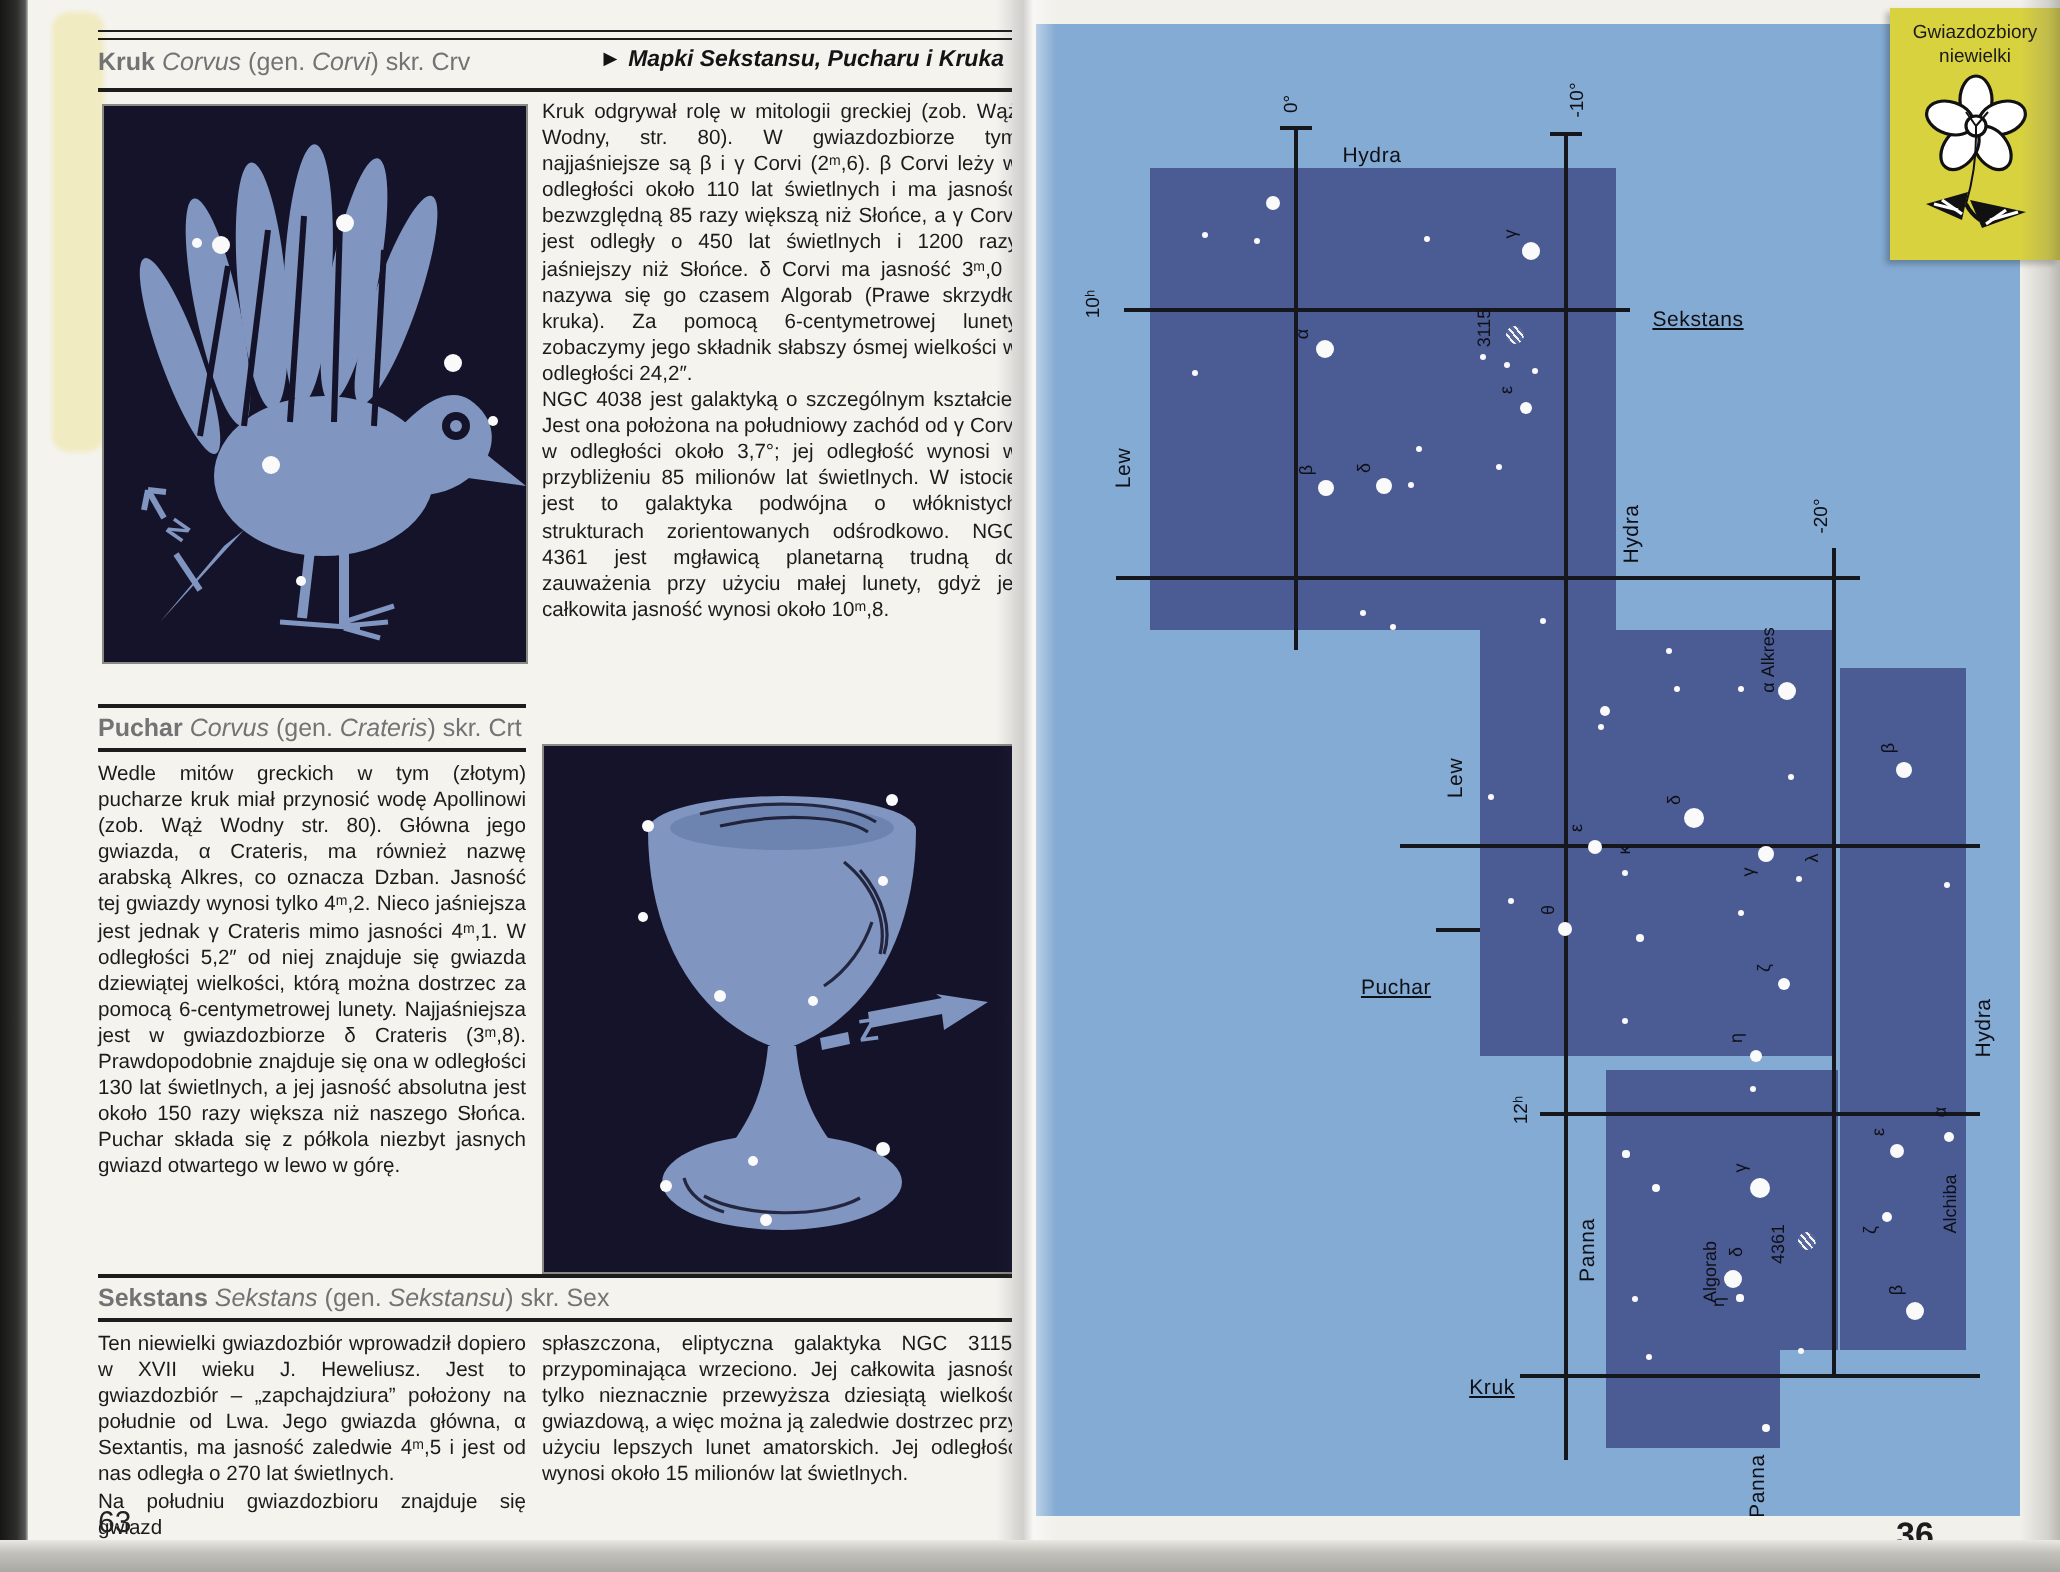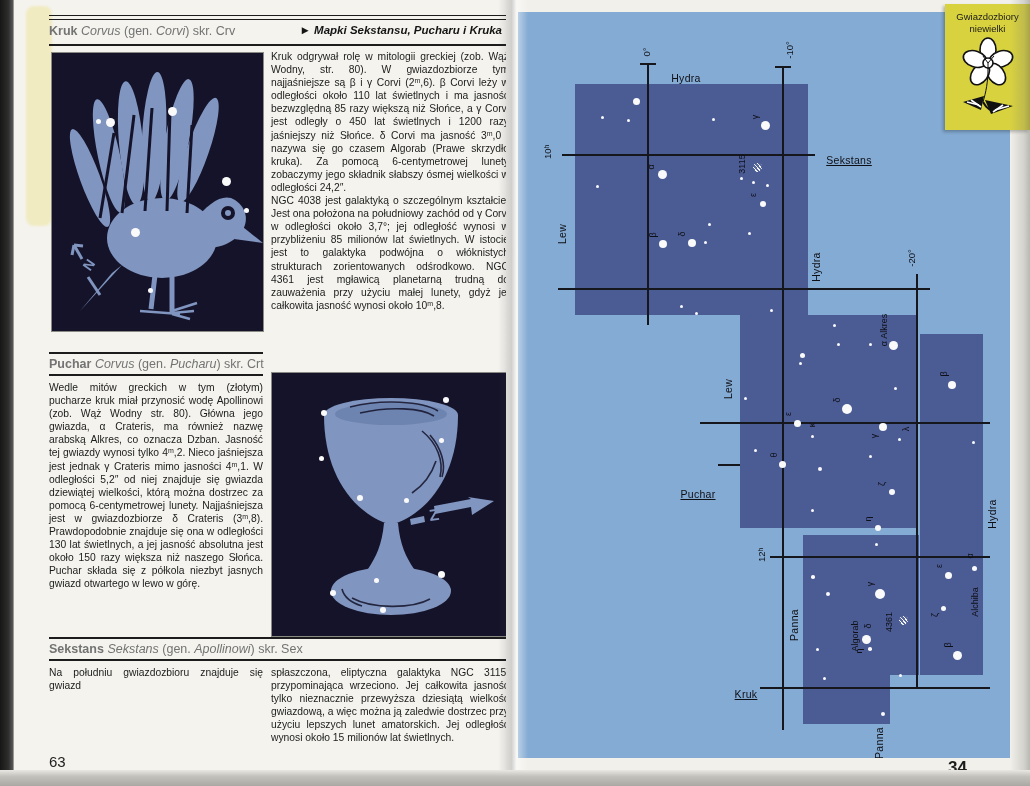--- a/index.html
+++ b/index.html
@@ -128,21 +128,21 @@
 
     <div class="bodytext" style="left:257px;top:50px;width:238px;">
       <p>Kruk odgrywał rolę w mitologii greckiej (zob. Wąż Wodny, str. 80). W gwiazdozbiorze tym najjaśniejsze są β i γ Corvi (2ᵐ,6). β Corvi leży w odległości około 110 lat świetlnych i ma jasność bezwzględną 85 razy większą niż Słońce, a γ Corvi jest odległy o 450 lat świetlnych i 1200 razy jaśniejszy niż Słońce. δ Corvi ma jasność 3ᵐ,0 i nazywa się go czasem Algorab (Prawe skrzydło kruka). Za pomocą 6-centymetrowej lunety zobaczymy jego składnik słabszy ósmej wielkości w odległości 24,2″.</p>
       <p>NGC 4038 jest galaktyką o szczególnym kształcie. Jest ona położona na południowy zachód od γ Corvi w odległości około 3,7°; jej odległość wynosi w przybliżeniu 85 milionów lat świetlnych. W istocie jest to galaktyka podwójna o włóknistych strukturach zorientowanych odśrodkowo. NGC 4361 jest mgławicą planetarną trudną do zauważenia przy użyciu małej lunety, gdyż jej całkowita jasność wynosi około 10ᵐ,8.</p>
     </div>
 
     <div class="rule thin" style="left:35px;top:352px;width:214px;"></div>
     <div class="heading" style="left:35px;top:357px;">
       <span class="b">Puchar</span>
       <span class="i">Corvus</span>
-      <span>(gen. </span><span class="i">Pucharu</span><span>) skr. Crt</span>
+      <span>(gen. </span><span class="i">Crateris</span><span>) skr. Crt</span>
     </div>
     <div class="rule thin" style="left:35px;top:374px;width:214px;"></div>
 
     <div class="bodytext" style="left:35px;top:381px;width:214px;">
       <p>Wedle mitów greckich w tym (złotym) pucharze kruk miał przynosić wodę Apollinowi (zob. Wąż Wodny str. 80). Główna jego gwiazda, α Crateris, ma również nazwę arabską Alkres, co oznacza Dzban. Jasność tej gwiazdy wynosi tylko 4ᵐ,2. Nieco jaśniejsza jest jednak γ Crateris mimo jasności 4ᵐ,1. W odległości 5,2″ od niej znajduje się gwiazda dziewiątej wielkości, którą można dostrzec za pomocą 6-centymetrowej lunety. Najjaśniejsza jest w gwiazdozbiorze δ Crateris (3ᵐ,8). Prawdopodobnie znajduje się ona w odległości 130 lat świetlnych, a jej jasność absolutna jest około 150 razy większa niż naszego Słońca. Puchar składa się z półkola niezbyt jasnych gwiazd otwartego w lewo w górę.</p>
     </div>
 
     <div class="illus" id="cup-box" style="left:257px;top:372px;width:238px;height:263px;">
       <svg width="238" height="263" viewBox="0 0 238 263">
         <g fill="#8095bf">
@@ -177,25 +177,26 @@
         <div class="star" style="left: 58px; top: 217px; width: 6px; height: 6px;"></div>
         <div class="star" style="left: 101.5px; top: 204.5px; width: 5px; height: 5px;"></div>
         <div class="star" style="left: 165.5px; top: 197.5px; width: 7px; height: 7px;"></div>
         <div class="star" style="left: 108px; top: 234px; width: 6px; height: 6px;"></div>
       </div>
 
     <div class="rule thin" style="left:35px;top:637px;width:460px;"></div>
     <div class="heading" style="left:35px;top:642px;">
       <span class="b">Sekstans</span>
       <span class="i">Sekstans</span>
-      <span>(gen. </span><span class="i">Apollinowi</span><span>) skr. Sex</span>
+      <span>(gen. </span><span class="i">Sekstansu</span><span>) skr. Sex</span>
     </div>
     <div class="rule thin" style="left:35px;top:659px;width:460px;"></div>
 
     <div class="bodytext" style="left:35px;top:666px;width:214px;">
+      <p>Ten niewielki gwiazdozbiór wprowadził dopiero w XVII wieku J. Heweliusz. Jest to gwiazdozbiór – „zapchajdziura” położony na południe od Lwa. Jego gwiazda główna, α Sextantis, ma jasność zaledwie 4ᵐ,5 i jest od nas odległa o 270 lat świetlnych.</p>
       <p>Na południu gwiazdozbioru znajduje się gwiazd</p>
     </div>
     <div class="bodytext" style="left:257px;top:666px;width:238px;">
       <p>spłaszczona, eliptyczna galaktyka NGC 3115, przypominająca wrzeciono. Jej całkowita jasność tylko nieznacznie przewyższa dziesiątą wielkość gwiazdową, a więc można ją zaledwie dostrzec przy użyciu lepszych lunet amatorskich. Jej odległość wynosi około 15 milionów lat świetlnych.</p>
     </div>
 
     <div class="pageno" style="left:35px;top:753px;">63</div>
   </div>
 
   <div id="page-right">
@@ -344,20 +345,20 @@
         <g stroke="#fff" stroke-width="1.6" fill="none">
           <path d="M10,66 L22,69"></path>
             <path d="M14,64 L24,71"></path>
           <path d="M52,70 L38,74"></path>
             <path d="M46,69 L36,76"></path>
         </g>
         <path d="M26,66 C28,70 30,72 33,74" stroke="#111" stroke-width="2" fill="none"></path>
       </svg>
     </div>
 
-    <div id="pageno83" style="left:442px;top:758px;position:absolute;">34</div>
+    <div id="pageno83" style="left:442px;top:758px;position:absolute;">36</div>
   </div>
 
   <div id="gutter"></div>
   <div id="right-edge"></div>
   <div id="spine-left"></div>
   <div id="bottom-edge"></div>
 </div>
 
 </body></html>

